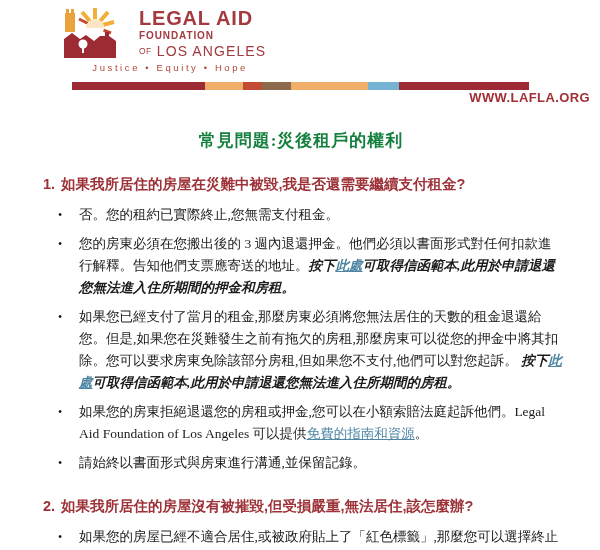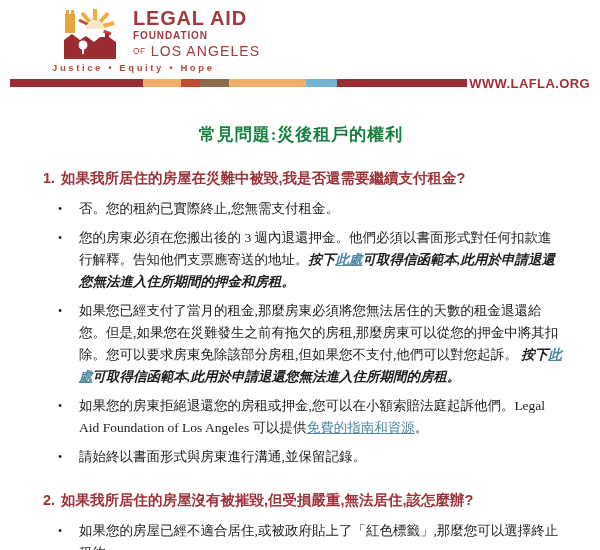--- a/index.html
+++ b/index.html
@@ -5,34 +5,34 @@
   * { margin:0; padding:0; box-sizing:border-box; }
   html,body { background:#ffffff; }
   .page {
     position:relative; width:600px; height:550px; overflow:hidden;
     background:#ffffff;
     font-family:"Liberation Serif","DejaVu Serif",serif;
     color:#1c1c1c;
   }
   
   header { padding-top:6px; }
-  .logo-block { display:flex; align-items:center; margin-left:64px; gap:17px; }
+  .logo-block { display:flex; align-items:flex-start; margin-left:64px; gap:23px; }
   .emblem { width:52px; height:52px; flex:none; }
   .logo-text { font-family:"Liberation Sans","DejaVu Sans",sans-serif; color:#a23a3f; padding-top:3px; }
   .logo-l1 { font-size:20px; font-weight:bold; letter-spacing:0.8px; line-height:19px; }
   .logo-l2 { font-size:10px; font-weight:bold; letter-spacing:0.9px; line-height:16px; }
   .logo-l3 { font-size:14px; font-weight:400; letter-spacing:1.1px; line-height:15px; }
   .logo-of { font-size:8.5px; letter-spacing:0.5px; vertical-align:2px; }
   .tagline {
-    margin-left:52px; width:196px; text-align:left; margin-top:3px;
+    margin-left:52px; width:196px; text-align:right; margin-top:3px;
     font-family:"Liberation Sans","DejaVu Sans",sans-serif;
-    font-size:9.5px; font-weight:bold; letter-spacing:2.6px; color:#b3483a;
+    font-size:9.5px; font-weight:normal; letter-spacing:2.6px; color:#b3483a;
   }
   
-  .brand-bar-row { display:flex; align-items:center; margin-top:3px; padding:0 10px; height:14px; }
+  .brand-bar-row { display:flex; align-items:center; margin-top:9px; padding:0 10px; height:14px;flex-direction:column; }
   .segments { display:flex; height:8px; }
   .segments div { height:8px; flex:none; }
   .url {
     margin-left:auto; font-family:"Liberation Sans","DejaVu Sans",sans-serif;
     font-weight:bold; font-size:13px; letter-spacing:0.4px; color:#a12f35;
   }
   
   main { padding:0 36px 0 38px; }
   .title { text-align:center; font-size:17px; font-weight:bold; color:#15803d; margin-top:33px; letter-spacing:1px; }
   .question {

